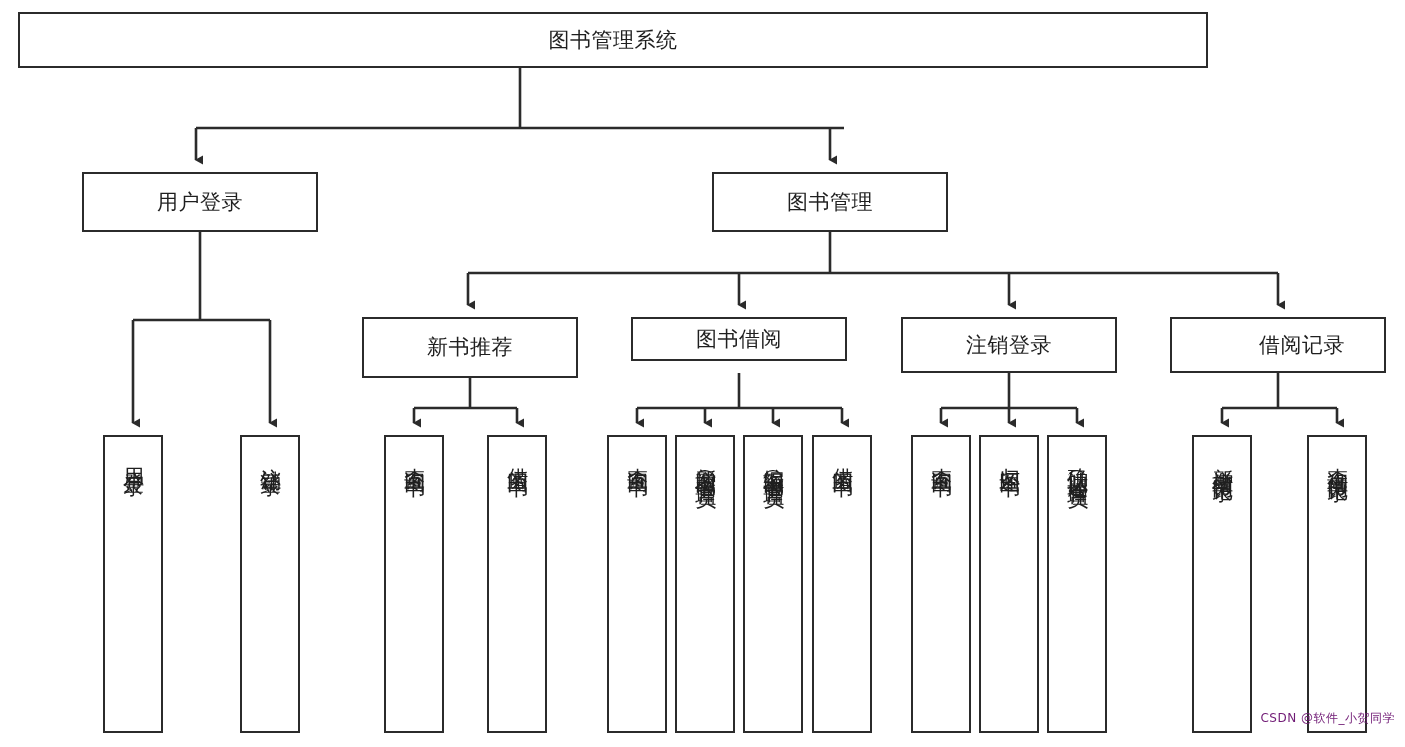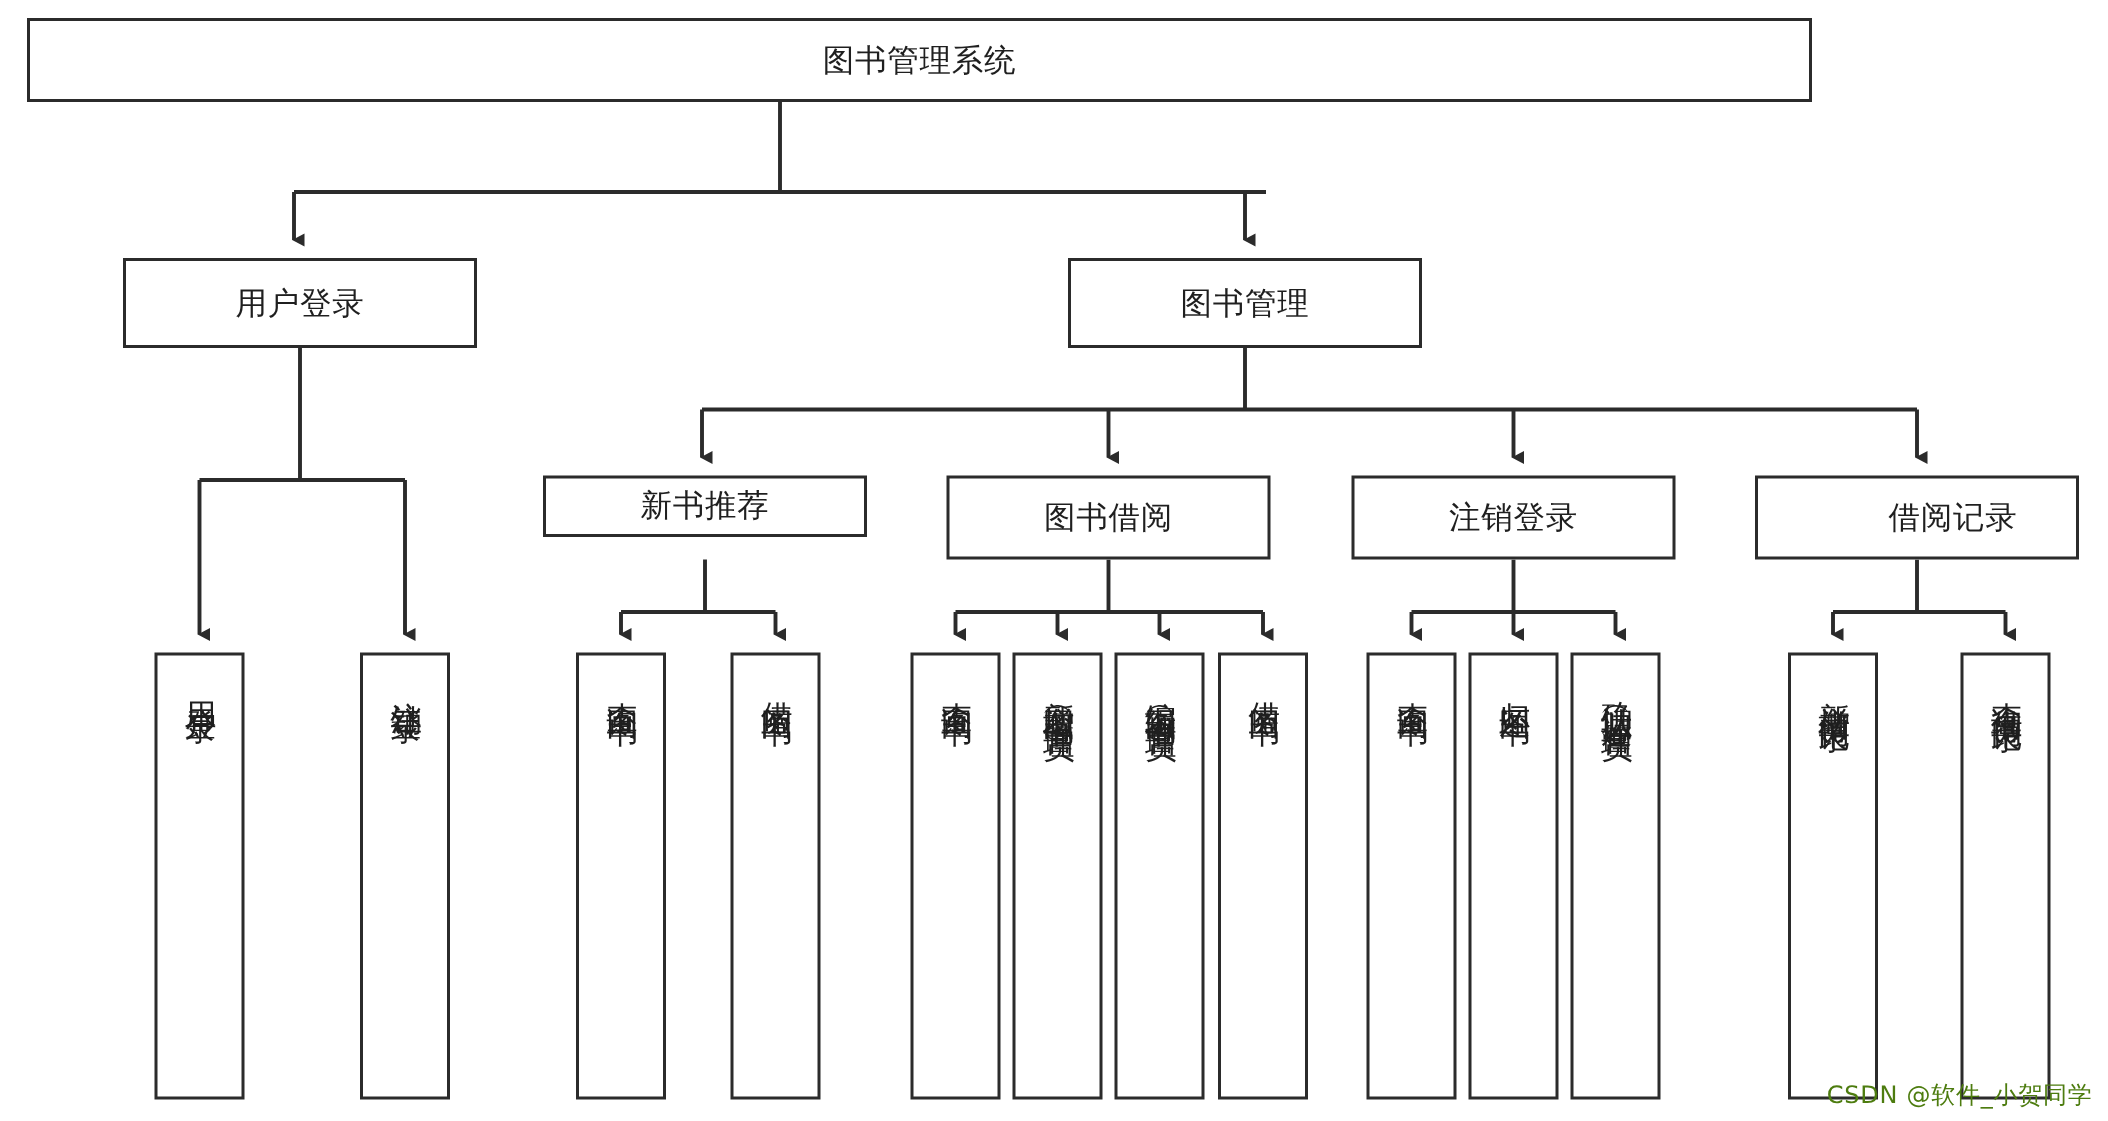--- a/index.html
+++ b/index.html
@@ -58,23 +58,23 @@
     letter-spacing:3px;
     white-space:nowrap;
     height:auto;
     max-height:275px;
   }
   .node.leaf.tall .lbl{max-height:280px;}
 
   .watermark{
     position:absolute;
     right:10px;
-    bottom:6px;
-    font-size:16px;
-    color:#4d7c0f;
+    bottom:20px;
+    font-size:12px;
+    color:#701a75;
     z-index:5;
     white-space:nowrap;
     letter-spacing:0.5px;
   }
 </style>
 </head>
 <body>
 
 <div id="canvas">
 
@@ -133,25 +133,25 @@
   </div>
 
   <div class="node lvl2" style="left:82px;top:172px;width:236px;height:60px;">
     <span class="lbl">用户登录</span>
   </div>
 
   <div class="node lvl2" style="left:712px;top:172px;width:236px;height:60px;">
     <span class="lbl">图书管理</span>
   </div>
 
-  <div class="node lvl3" style="left:362px;top:317px;width:216px;height:41px;">
+  <div class="node lvl3" style="left:362px;top:317px;width:216px;height:61px;">
     <span class="lbl">新书推荐</span>
   </div>
 
-  <div class="node lvl3" style="left:631px;top:317px;width:216px;height:56px;font-family:Liberation Serif, serif;">
+  <div class="node lvl3" style="left:631px;top:317px;width:216px;height:44px;font-family:Liberation Serif, serif;">
     <span class="lbl">图书借阅</span>
   </div>
 
   <div class="node lvl3" style="left:901px;top:317px;width:216px;height:56px;">
     <span class="lbl">注销登录</span>
   </div>
 
   <div class="node lvl3" style="left:1170px;top:317px;width:216px;height:56px;padding-left:48px;">
     <span class="lbl">借阅记录</span>
   </div>

